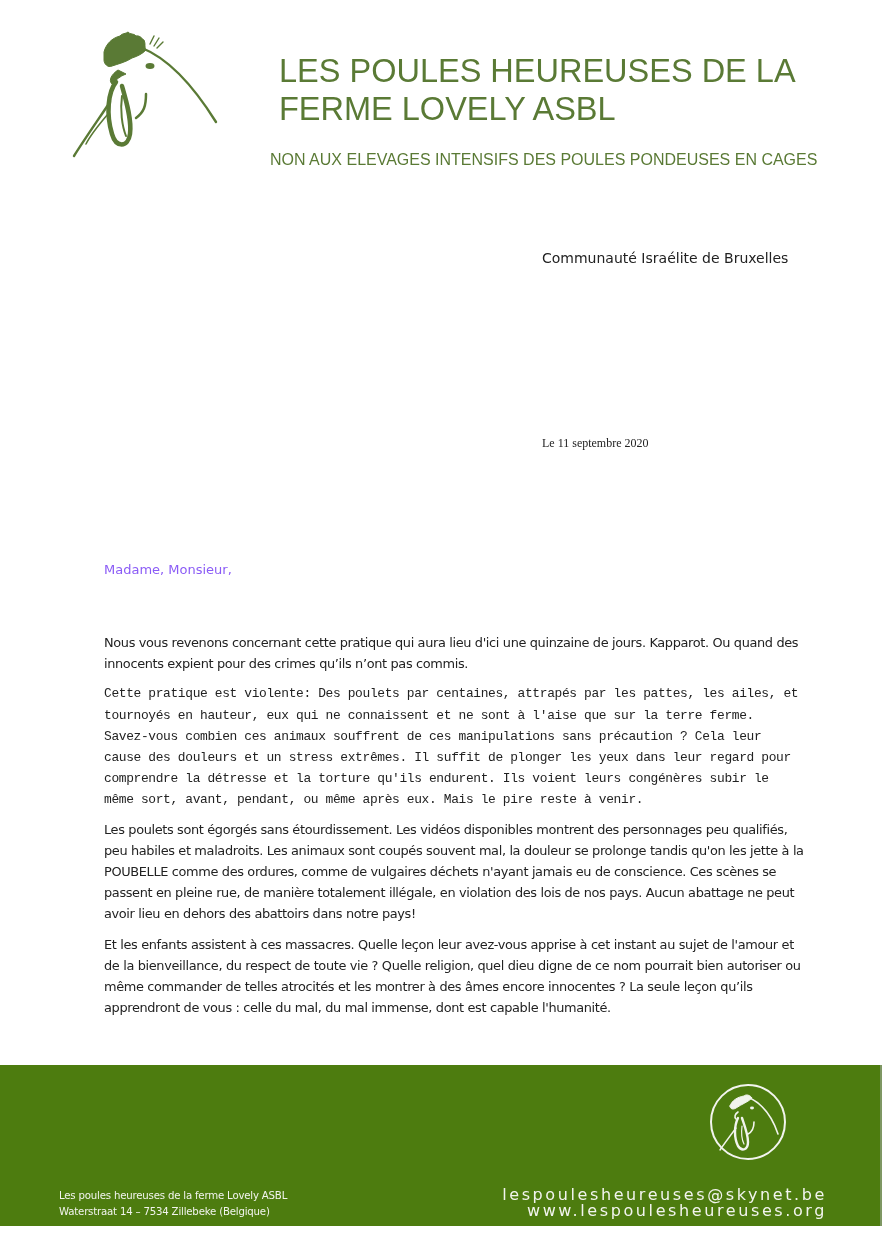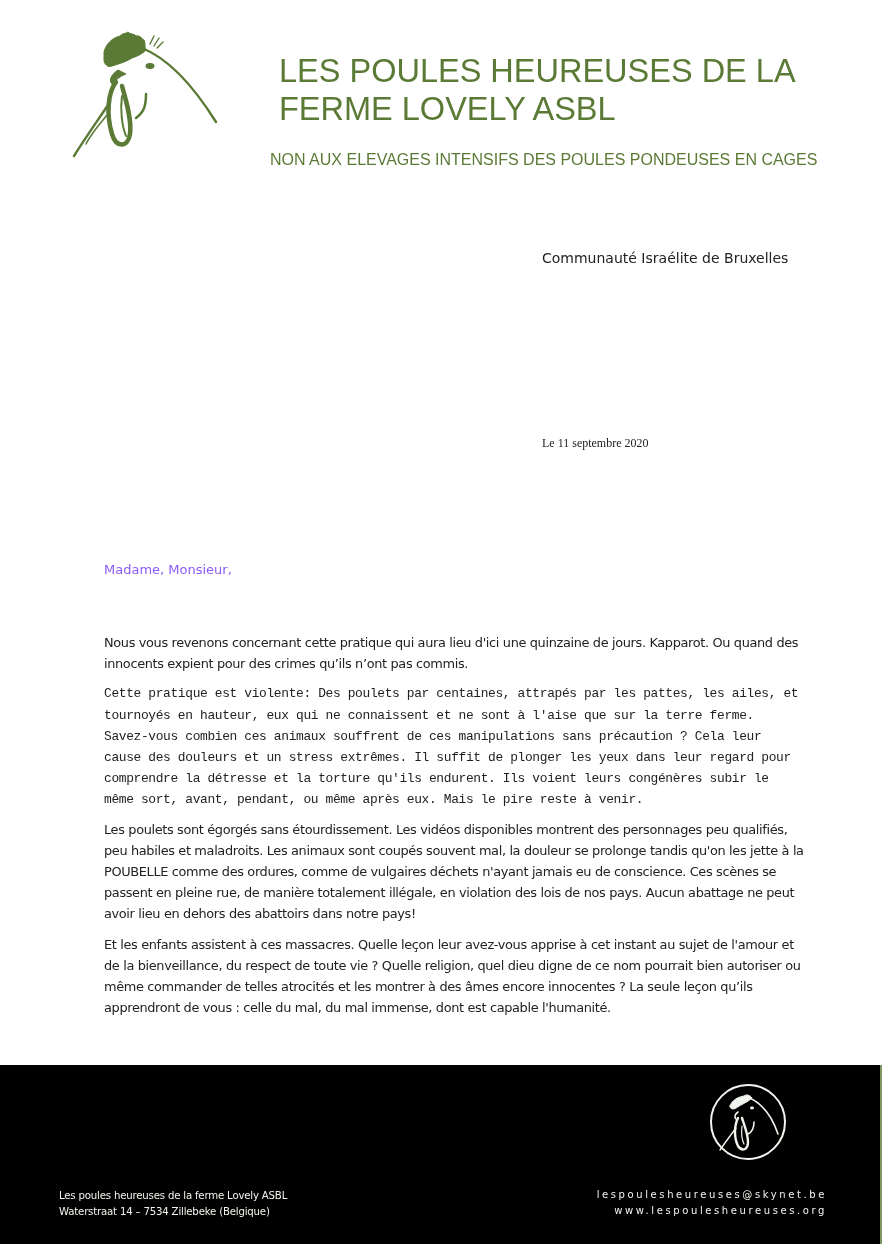--- a/index.html
+++ b/index.html
@@ -87,22 +87,22 @@
     }
     .body-text p.tight {
       margin-bottom: 0;
       font-family: Liberation Mono, monospace;
     }
     .footer {
       position: absolute;
       left: 0;
       top: 1065px;
       width: 882px;
-      height: 179px;
-      background: #000000;
+      height: 161px;
+      background: #4d7c0f;
     }
     .footer-right-edge {
       position: absolute;
       right: 0;
       top: 0;
       width: 2px;
       height: 100%;
       background: #7e9763;
     }
     .footer-logo {
@@ -121,21 +121,21 @@
       line-height: 16px;
       color: #f2f4ee;
       letter-spacing: -0.2px;
     }
     .footer-right {
       position: absolute;
       right: 55px;
       top: 122px;
       text-align: right;
       font-family: "DejaVu Sans", sans-serif;
-      font-size: 10px;
+      font-size: 16px;
       line-height: 16px;
       color: #f2f4ee;
       letter-spacing: 2.6px;
     }
   </style>
 </head>
 <body>
 
 <svg class="logo" viewBox="0 0 160 135" xmlns="http://www.w3.org/2000/svg">
   <g fill="#5a7a35" stroke="#5a7a35">

